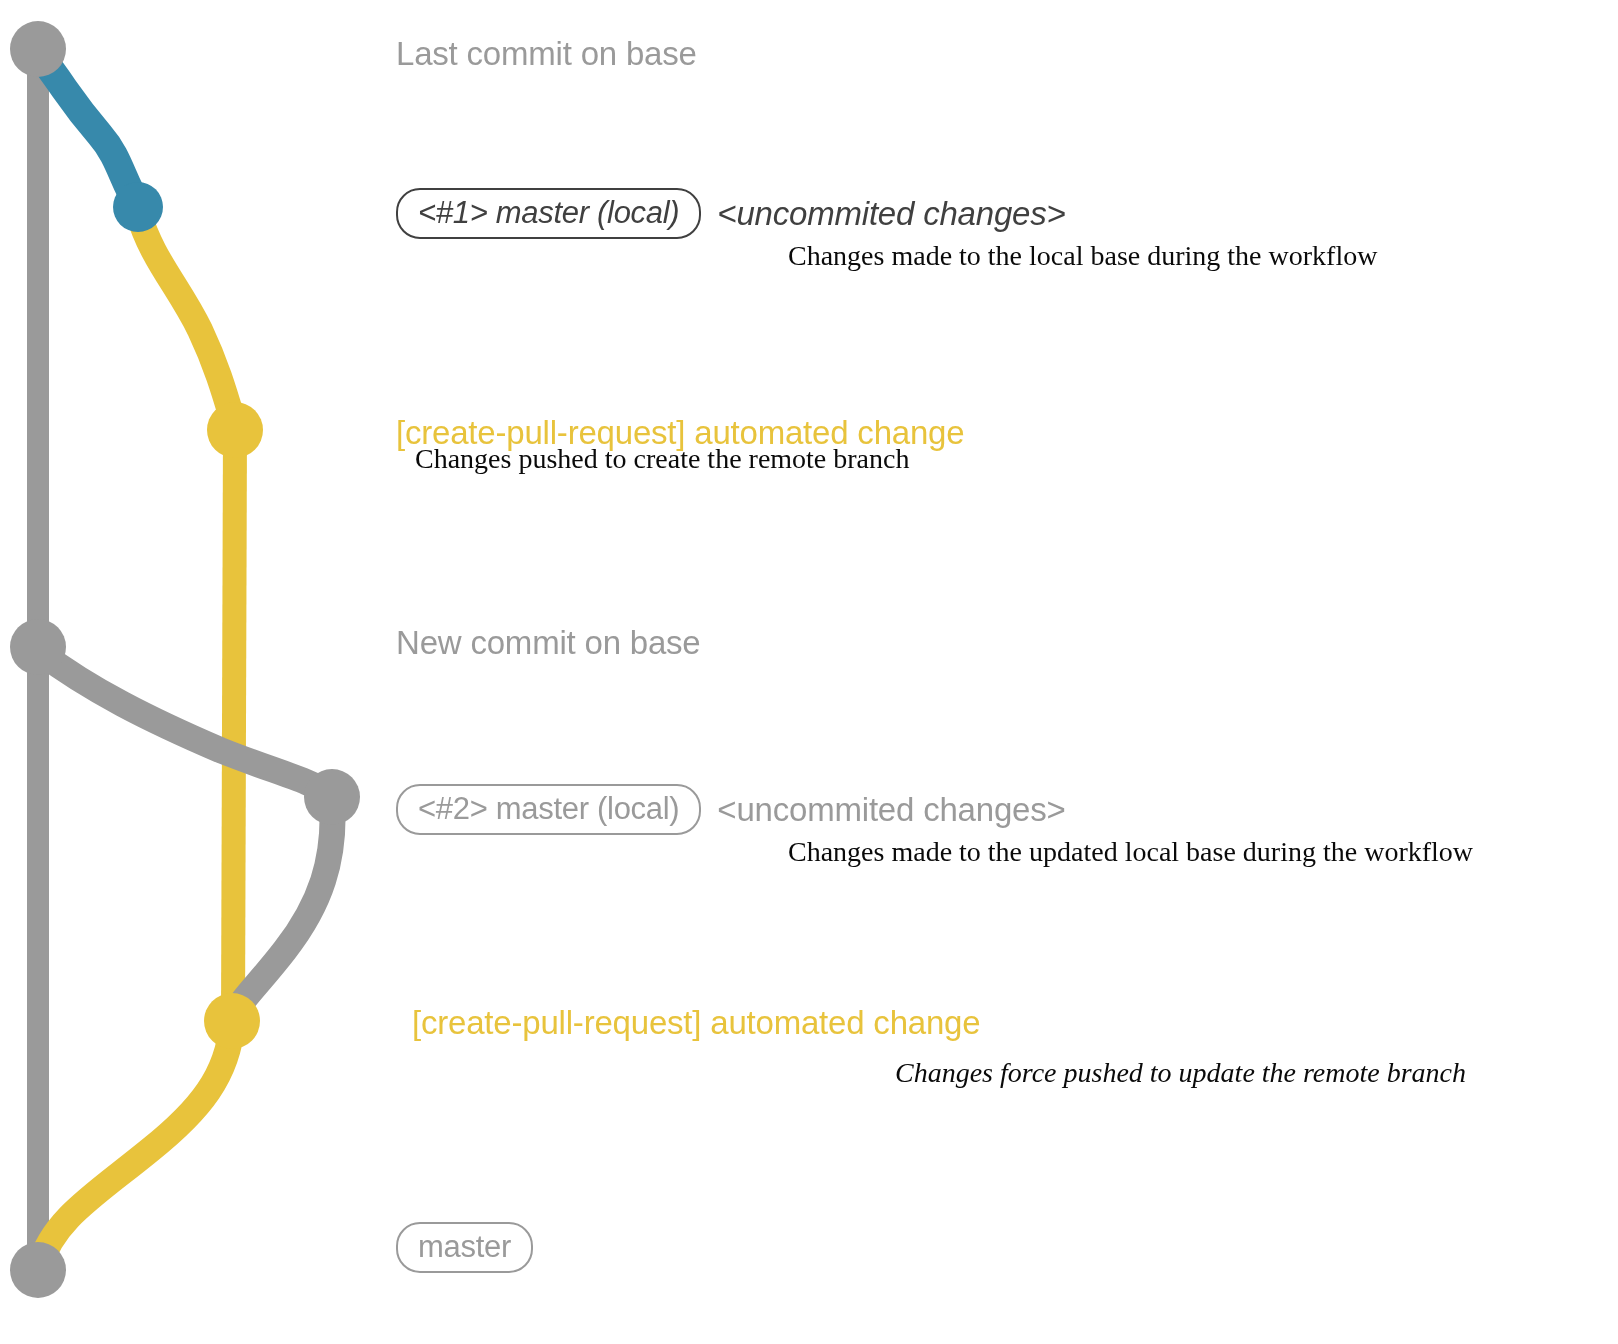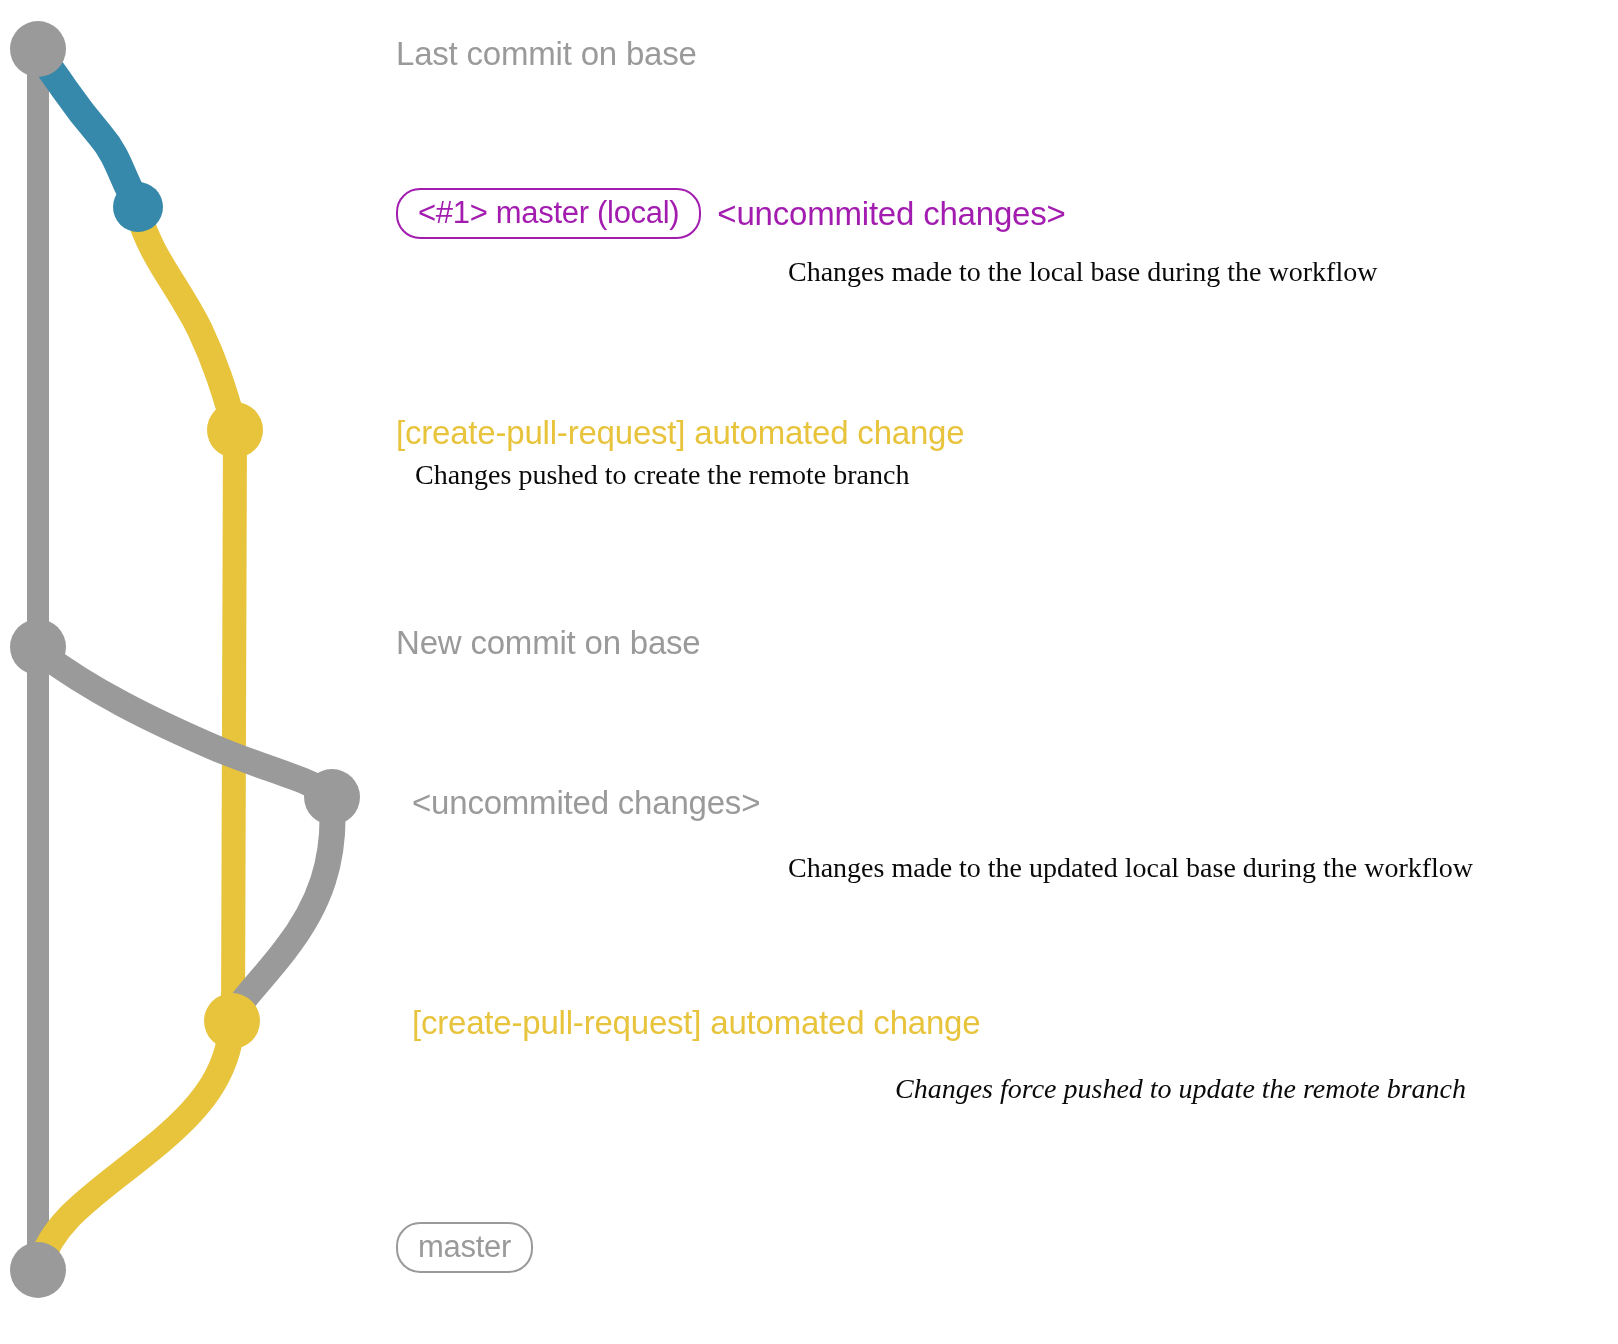--- a/index.html
+++ b/index.html
@@ -49,25 +49,24 @@
   }
 
   .badge-gap { width: 16px; height: 1px; }
 
   .subtitle {
     position: absolute;
     font-family: "Liberation Serif", serif;
     font-size: 28px;
     color: #0a0a0a;
     white-space: nowrap;
-    margin-top: 16px;
   }
 
   .c-gray   { color: #9a9a9a; }
-  .c-blue   { color: #a21caf; }
+  .c-blue   { color: #404040; font-style: italic; }
   .c-yellow { color: #e8c33c; }
 </style>
 </head>
 <body>
 
 <svg id="graph" viewBox="0 0 400 1344" width="400" height="1344" xmlns="http://www.w3.org/2000/svg">
 
   <path d="M 38 30 L 38 1270" stroke="#9a9a9a" stroke-width="22" fill="none" stroke-linecap="butt"></path>
 
   <path d="M 40 55 C 70 95, 70 100, 100 135 C 120 158, 122 180, 138 205" stroke="#3789ab" stroke-width="28" fill="none" stroke-linecap="round" stroke-linejoin="round"></path>
@@ -105,20 +104,21 @@
 <div class="row" style="left:396px; top:414px;">
   <span class="row-label c-yellow">[create-pull-request] automated change</span>
 </div>
 <div class="subtitle" style="left:415px; top:443px;">Changes pushed to create the remote branch</div>
 
 <div class="row" style="left:396px; top:624px;">
   <span class="row-label c-gray">New commit on base</span>
 </div>
 
 <div class="row" style="left:396px; top:784px;">
+  <span class="badge c-gray">&lt;#2&gt; master (local)</span>
   <span class="badge-gap"></span>
   <span class="row-label c-gray">&lt;uncommited changes&gt;</span>
 </div>
 <div class="subtitle" style="left:788px; top:836px;text-align:right;">Changes made to the updated local base during the workflow</div>
 
 <div class="row" style="left:396px; top:1004px;">
   <span class="badge-gap"></span>
   <span class="row-label c-yellow">[create-pull-request] automated change</span>
 </div>
 <div class="subtitle" style="left:895px; top:1057px;font-style:italic;">Changes force pushed to update the remote branch</div>

